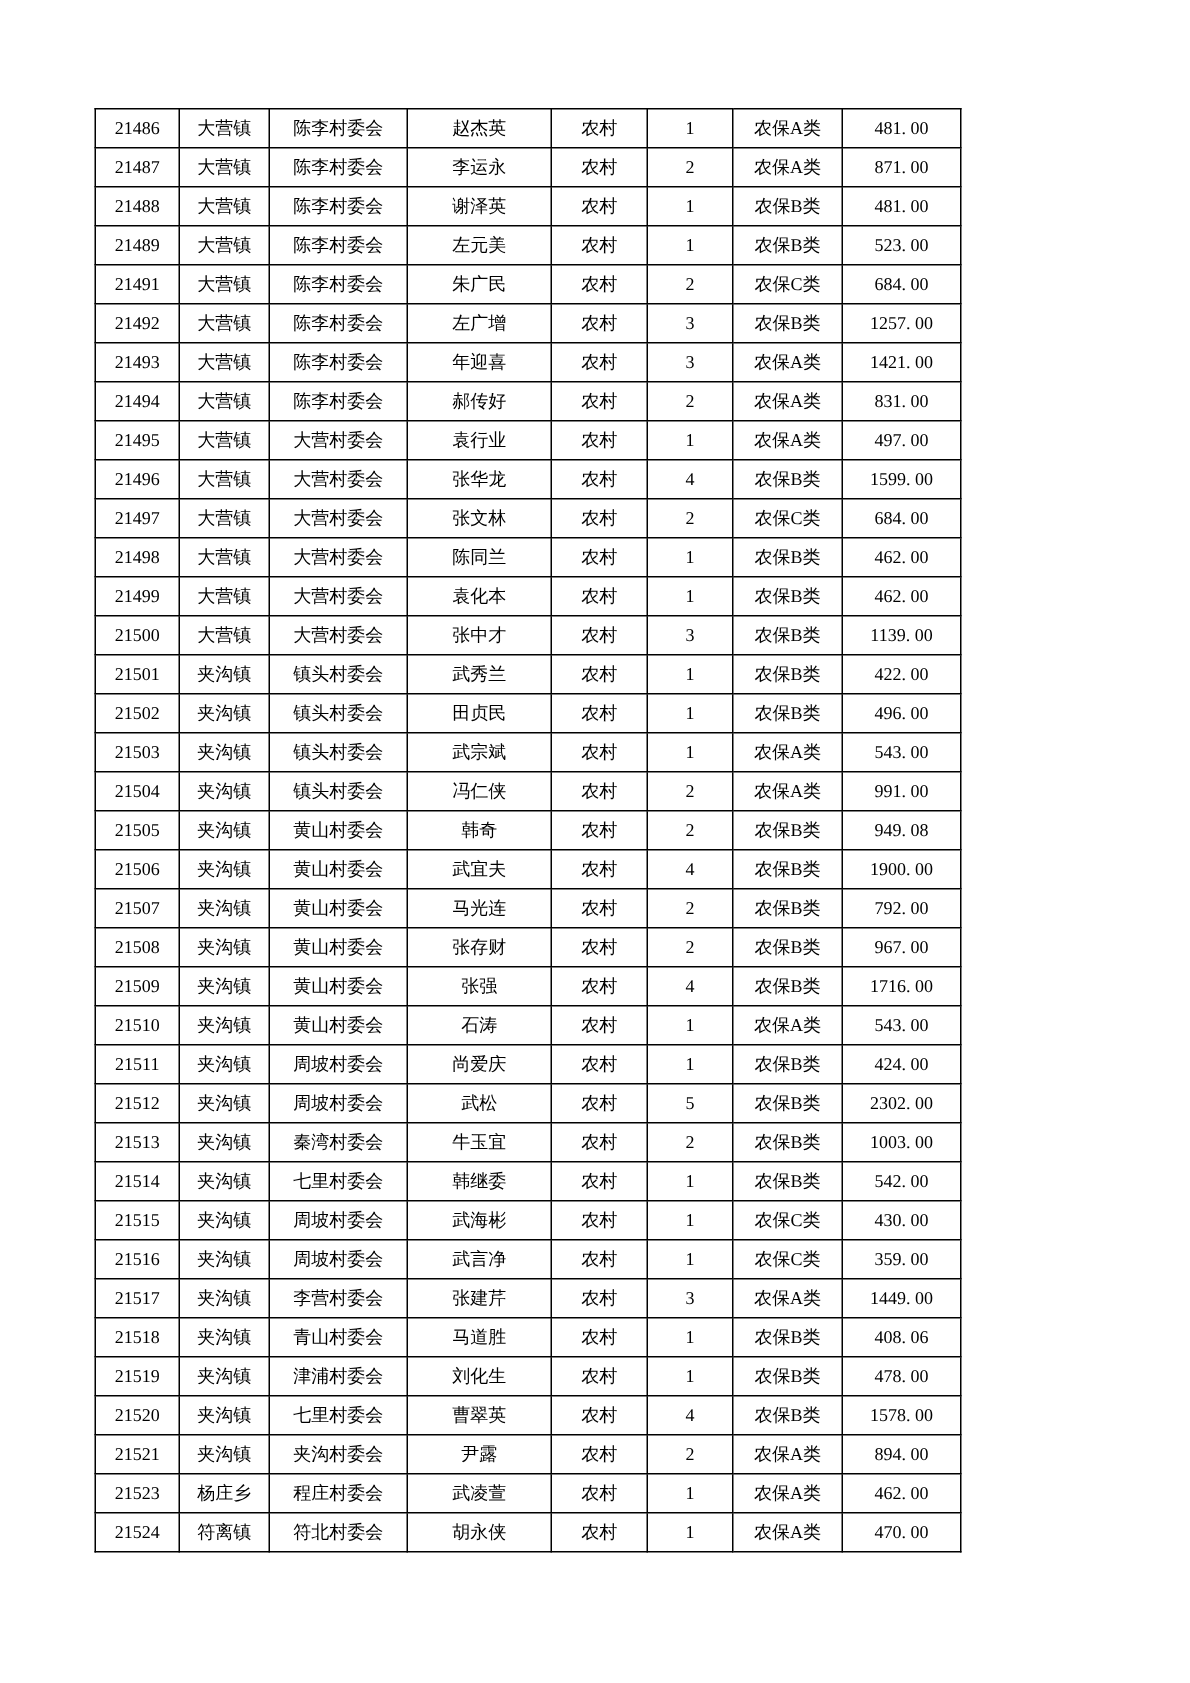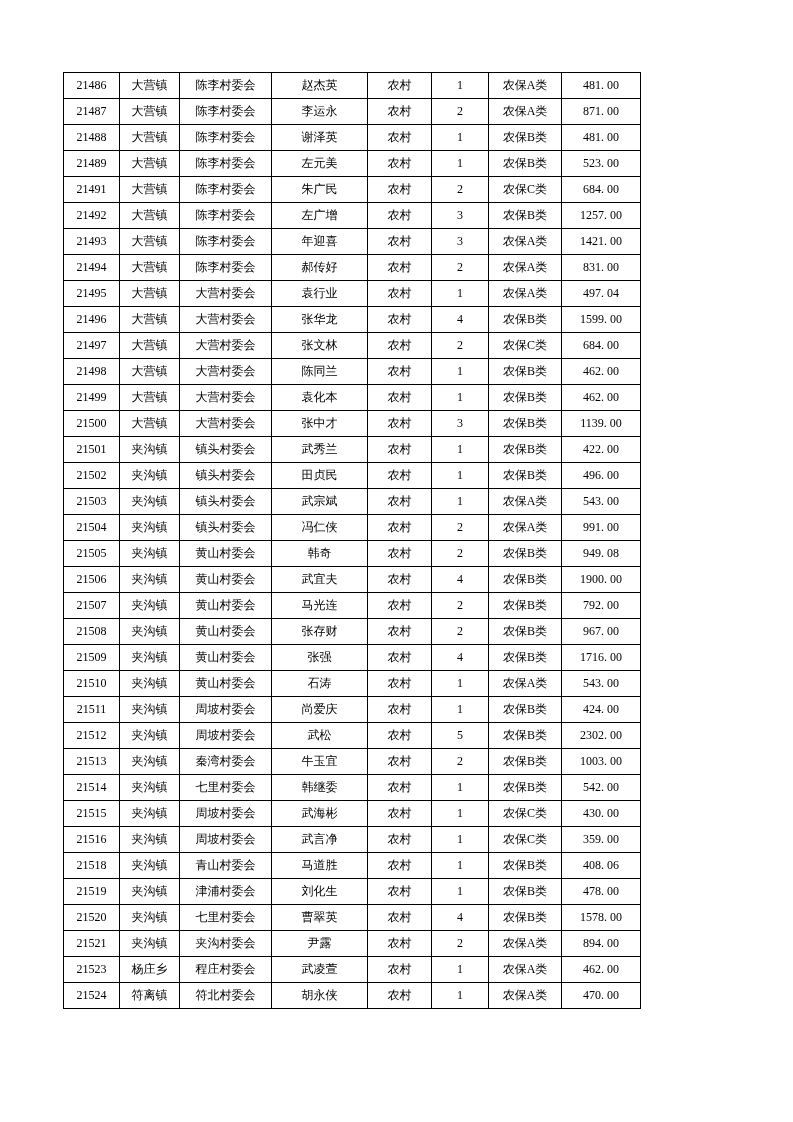--- a/index.html
+++ b/index.html
@@ -133,21 +133,21 @@
           <td>831. 00</td>
         </tr>
         <tr>
           <td>21495</td>
           <td>大营镇</td>
           <td>大营村委会</td>
           <td>袁行业</td>
           <td>农村</td>
           <td>1</td>
           <td>农保A类</td>
-          <td>497. 04</td>
+          <td>497. 00</td>
         </tr>
         <tr>
           <td>21496</td>
           <td>大营镇</td>
           <td>大营村委会</td>
           <td>张华龙</td>
           <td>农村</td>
           <td>4</td>
           <td>农保B类</td>
           <td>1599. 00</td>
@@ -344,20 +344,30 @@
         </tr>
         <tr>
           <td>21516</td>
           <td>夹沟镇</td>
           <td>周坡村委会</td>
           <td>武言净</td>
           <td>农村</td>
           <td>1</td>
           <td>农保C类</td>
           <td>359. 00</td>
+        </tr>
+        <tr>
+          <td>21517</td>
+          <td>夹沟镇</td>
+          <td>李营村委会</td>
+          <td>张建芹</td>
+          <td>农村</td>
+          <td>3</td>
+          <td>农保A类</td>
+          <td>1449. 00</td>
         </tr>
         <tr>
           <td>21518</td>
           <td>夹沟镇</td>
           <td>青山村委会</td>
           <td>马道胜</td>
           <td>农村</td>
           <td>1</td>
           <td>农保B类</td>
           <td>408. 06</td>

